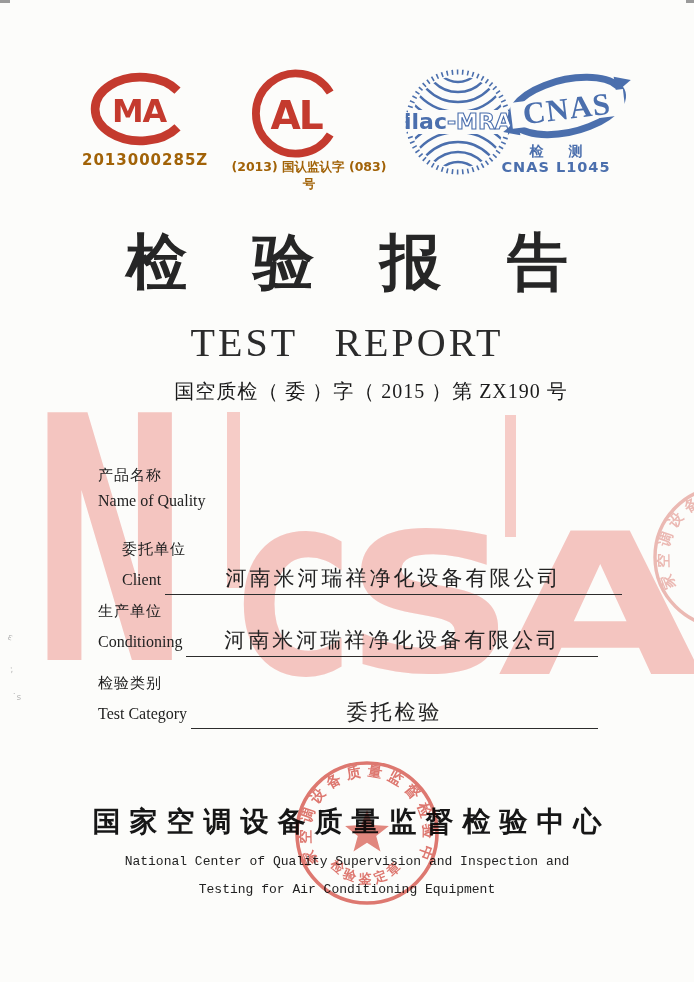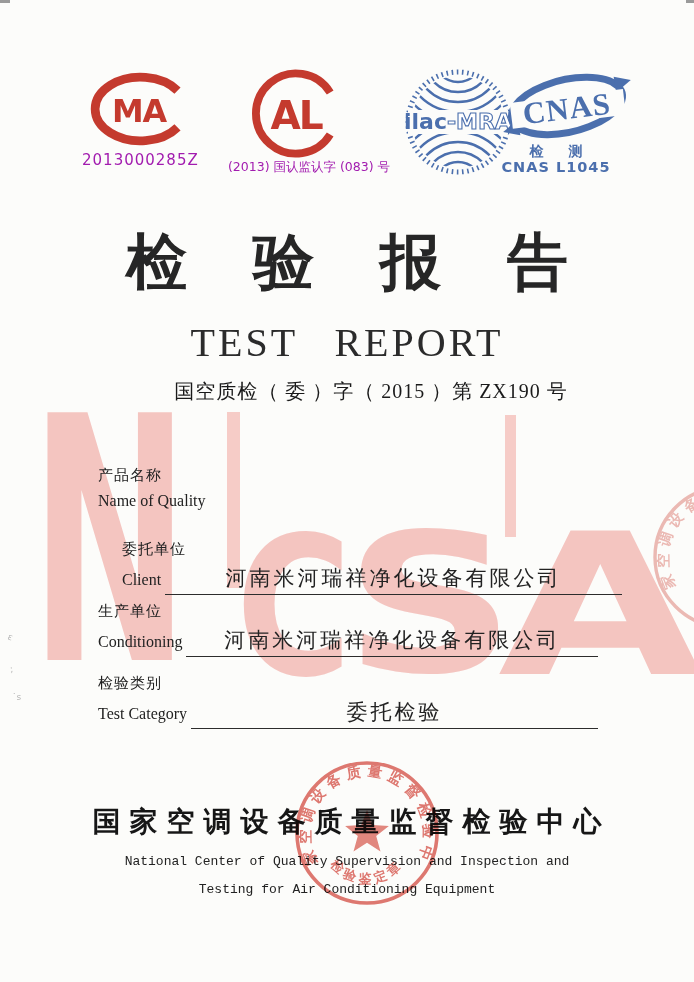--- a/index.html
+++ b/index.html
@@ -8,22 +8,22 @@
     position:relative; width:694px; height:982px; margin:0 auto;
     background:#fcfcfa; overflow:hidden;
     font-family:"Liberation Serif", serif; color:#1c1c1c;
   }
   
   .wm{position:absolute; z-index:1; color:#f4c5c0; font-family:"DejaVu Sans",sans-serif;
       font-weight:bold; line-height:1; transform-origin:left top; user-select:none;}
   .wm-bar{position:absolute; z-index:1; background:#f6ccc7;}
   
   .logo{position:absolute; z-index:2;}
-  .red-caption{position:absolute; z-index:2; color:#a21caf; font-family:"DejaVu Sans",sans-serif;
-      font-weight:normal; text-align:center;}
+  .red-caption{position:absolute; z-index:2; color:#a16207; font-family:"DejaVu Sans",sans-serif;
+      font-weight:bold; text-align:center;}
   .blue-caption{position:absolute; z-index:2; color:#4b6fad; font-family:"DejaVu Sans",sans-serif;
       font-weight:bold; text-align:center;}
   
   .title-zh{position:absolute; z-index:2; left:0; right:0; top:222px; text-align:center;
       font-family:"DejaVu Sans",sans-serif; font-weight:bold; font-size:61px; color:#262626;
       letter-spacing:66px; text-indent:66px; white-space:nowrap;}
   .title-en{position:absolute; z-index:2; left:0; right:0; top:319px; text-align:center;
       font-family:"Liberation Serif",serif; font-size:40px; color:#2b2b2b;
       letter-spacing:3px; word-spacing:24px; white-space:nowrap;}
   .report-no{position:absolute; z-index:2; left:0; right:0; top:378px; text-align:center;

